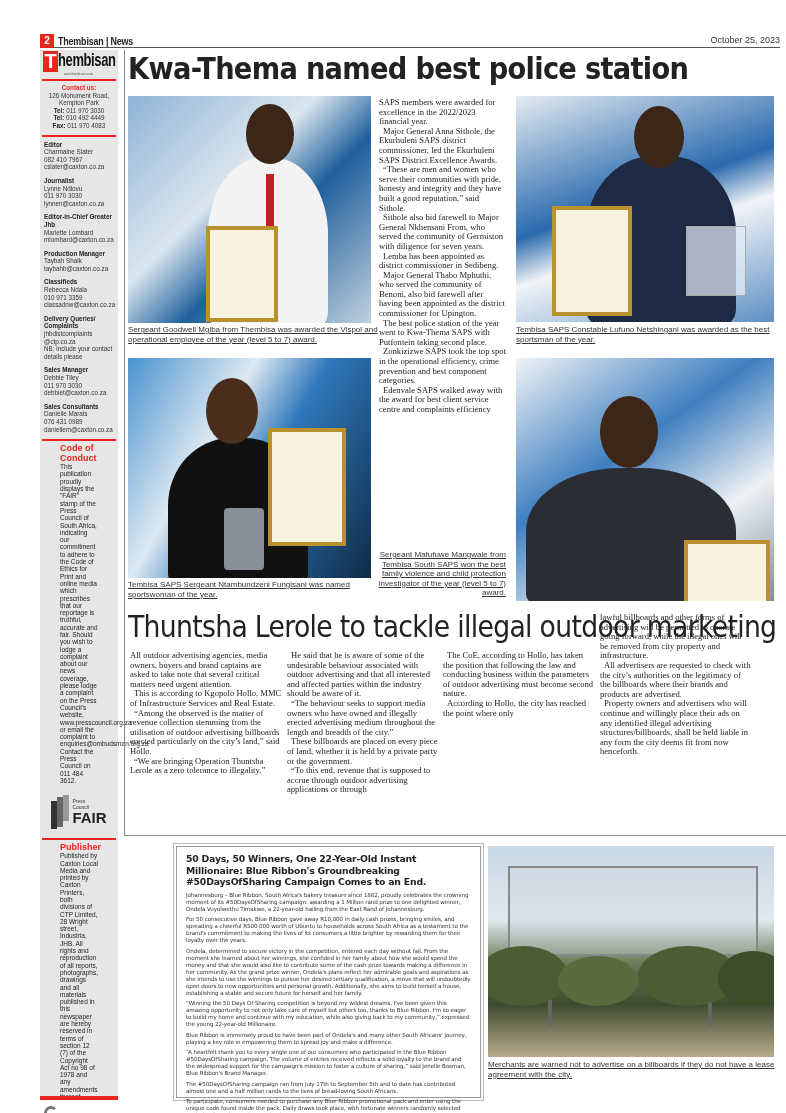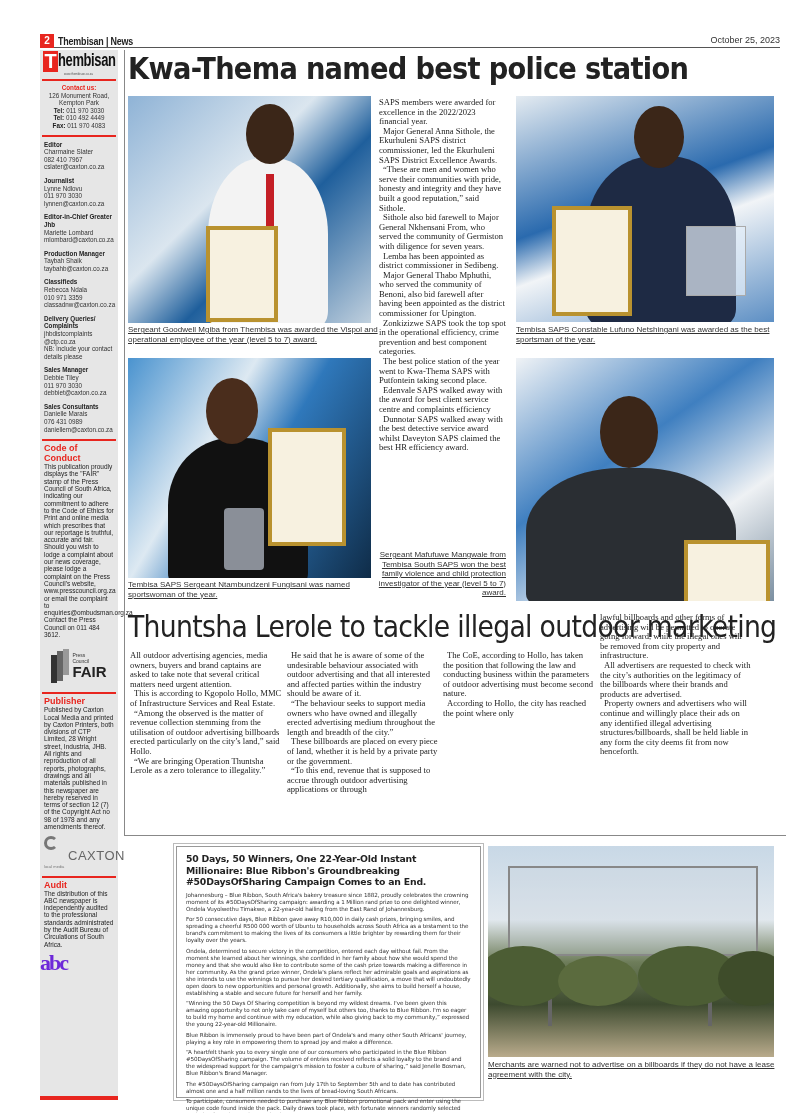--- a/index.html
+++ b/index.html
@@ -18,21 +18,21 @@
   .logo-t { position: absolute; left: 1px; top: 0; width: 15px; height: 21px; background: #e8261f; color: #fff; font: bold 20px "Liberation Sans", sans-serif; line-height: 21px; text-align: center; }
   .logo-rest { position: absolute; left: 16px; top: -1px; font: bold 18px "Liberation Sans", sans-serif; color: #111; transform: scaleX(0.72); transform-origin: left; letter-spacing: -0.5px; }
   .logo-url { position: absolute; left: 22px; top: 20px; font-size: 3px; color: #555; }
   .red-rule { height: 2px; background: #e8261f; margin: 2px 2px; }
   .contact { text-align: center; padding: 1px 2px 3px; }
   .contact .ct-title { color: #e8261f; font-weight: bold; }
   .contact b { font-weight: bold; color: #222; }
   .sb-block { padding: 2px 4px 4px 4px; }
   .sb-block .lbl { font-weight: bold; color: #222; }
   .sb-red-h { color: #e8261f; font-weight: bold; font-size: 9px; line-height: 10px; }
-  .sb-text { font-size: 6.5px; line-height: 7.3px; color: #222; padding: 0 4px; }
+  .sb-text { font-size: 6.5px; line-height: 7.3px; color: #222; padding: 0 20px; }
   .fair-logo { display: flex; align-items: center; justify-content: center; gap: 3px; margin: 8px 0 6px; height: 40px; }
   .fair-mark { width: 18px; height: 34px; position: relative; }
   .fair-mark span { position: absolute; background: #333; }
   .fair-words { font-size: 5px; line-height: 5.4px; color: #333; }
   .fair-words .big { font: bold 15px "Liberation Sans", sans-serif; line-height: 15px; color: #222; }
   .caxton { text-align: left; padding: 6px 4px 3px; color: #555; }
   .caxton .cx-mark { width: 14px; height: 14px; border-radius: 50%; border: 3px solid #777; border-right-color: transparent; margin-bottom: 2px; }
   .caxton .cx-name { font-size: 13px; letter-spacing: 0.5px; color: #666; margin-left: 24px; }
   .caxton .cx-sub { font-size: 4px; color: #777; }
   .abc-logo { text-align: left; font: bold 22px "Liberation Serif", serif; color: #6d28d9; margin-top: 2px; letter-spacing: -2px; }
@@ -194,24 +194,23 @@
 </div>
 <div class="caption" style="left:128px;top:325px;width:250px;">Sergeant Goodwell Mgiba from Thembisa was awarded the Vispol and operational employee of the year (level 5 to 7) award.</div>
 
 <div class="col" style="left:379px;top:98px;width:128px;">
   <p class="noind">SAPS members were awarded for excellence in the 2022/2023 financial year.</p>
   <p>Major General Anna Sithole, the Ekurhuleni SAPS district commissioner, led the Ekurhuleni SAPS District Excellence Awards.</p>
   <p>“These are men and women who serve their communities with pride, honesty and integrity and they have built a good reputation,” said Sithole.</p>
   <p>Sithole also bid farewell to Major General Nkhensani From, who served the community of Germiston with diligence for seven years.</p>
   <p>Lemba has been appointed as district commissioner in Sedibeng.</p>
   <p>Major General Thabo Mphuthi, who served the community of Benoni, also bid farewell after having been appointed as the district commissioner for Upington.</p>
+  <p>The best police station of the year went to Kwa-Thema SAPS with Putfontein taking second place.</p>
   <p>Zonkizizwe SAPS took the top spot in the operational efficiency, crime prevention and best component categories.</p>
-  <p>The best police station of the year went to Kwa-Thema SAPS with Putfontein taking second place.</p>
   <p>Edenvale SAPS walked away with the award for best client service centre and complaints efficiency</p>
-  <p>Dunnotar SAPS walked away with the best detective service award whilst Daveyton SAPS claimed the best HR efficiency award.</p>
 </div>
 
 <div class="photo p2">
   <div class="person" style="left:70px;top:60px;width:150px;height:170px;background:#1e2a44;"></div>
   <div class="head" style="left:118px;top:10px;width:50px;height:62px;"></div>
   <div class="frame" style="left:36px;top:110px;width:80px;height:110px;"></div>
   <div style="position:absolute;left:170px;top:130px;width:60px;height:70px;background:rgba(230,240,250,0.7);border:1px solid #aaa;"></div>
 </div>
 <div class="caption" style="left:516px;top:325px;width:265px;">Tembisa SAPS Constable Lufuno Netshingani was awarded as the best sportsman of the year.</div>
 

